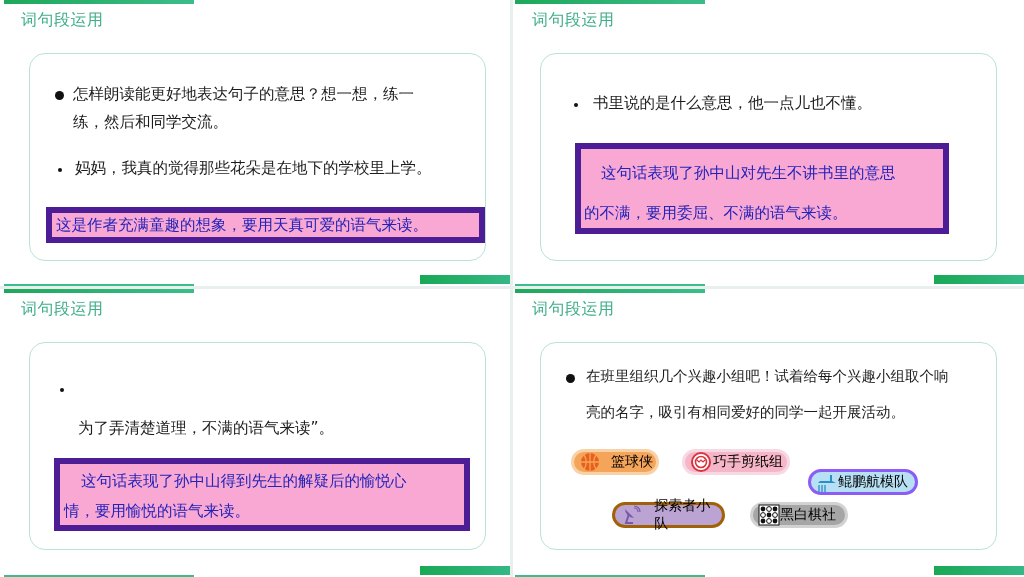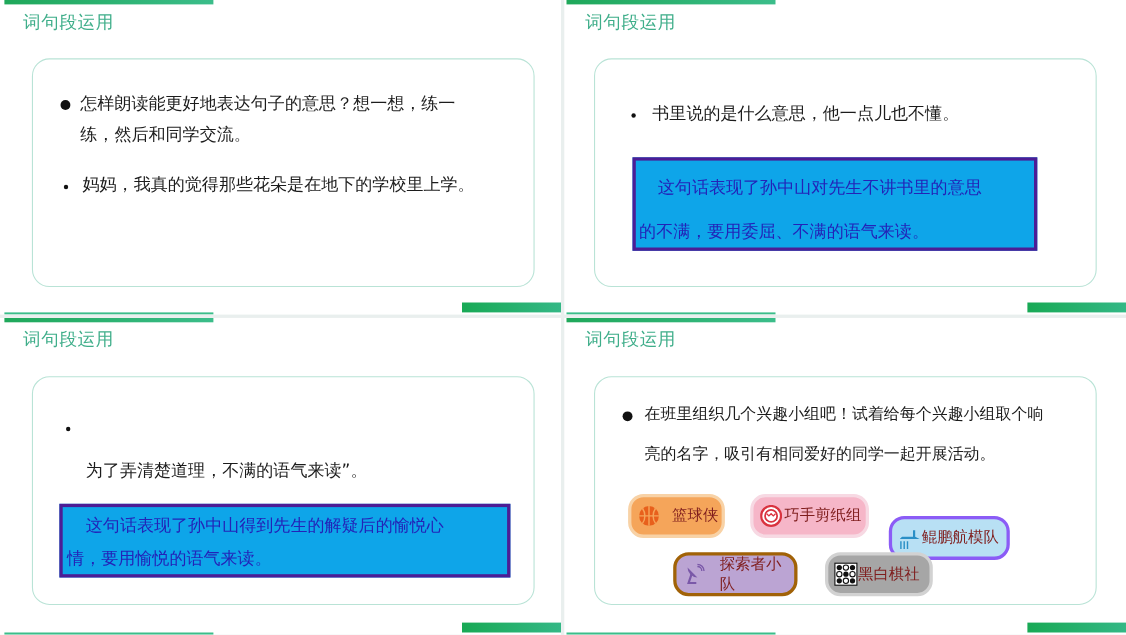--- a/index.html
+++ b/index.html
@@ -13,38 +13,41 @@
   .s3 { left:0; top:289px; height:288px; }
   .s4 { left:513px; top:289px; width:511px; height:288px; }
   .topbar { position:absolute; left:4px; top:0; width:190px; height:4px; background:linear-gradient(90deg,#1fa85a,#3bbd8a); }
   .botline { position:absolute; left:4px; bottom:0; width:190px; height:2px; background:#3bbd8a; }
   .botblock { position:absolute; right:0; bottom:2px; width:90px; height:9px; background:linear-gradient(90deg,#18a955,#34b886); }
   .title { position:absolute; left:21px; top:10px; font-size:16px; color:#3fae8a; letter-spacing:0.5px; }
   .card { position:absolute; left:29px; top:53px; width:455px; height:206px; border:1px solid #b9e3d6; border-radius:16px; background:#fff; }
   .line { position:absolute; font-size:15.5px; color:#1c1c1c; white-space:nowrap; }
   .bullet-big { position:absolute; width:9px; height:9px; border-radius:50%; background:#111; }
   .bullet-sm { position:absolute; width:4px; height:4px; border-radius:50%; background:#111; }
-  .answer { position:absolute; border:3px solid #4c1d95; background:#0ea5e9; color:#2323b8; font-size:15.5px; }
+  .answer { position:absolute; border:6px solid #4c1d95; background:#f9a8d4; color:#2323b8; font-size:15.5px; }
   .answer span { display:block; position:absolute; white-space:nowrap; }
-  .pill { position:absolute; height:40px; border-radius:14px; display:flex; align-items:center; font-size:14px; color:#7f1d1d; box-sizing:border-box; }
+  .pill { position:absolute; height:26px; border-radius:14px; display:flex; align-items:center; font-size:14px; color:#000000; box-sizing:border-box; }
   .pill .ic { width:22px; height:22px; margin-left:5px; display:flex; align-items:center; justify-content:center; }
   .pill .lbl { margin-left:6px; }
 </style>
 </head>
 <body>
 
 <div class="slide s1">
   <div class="topbar"></div>
   <div class="title">词句段运用</div>
   <div class="card">
     <div class="bullet-big" style="left:25px;top:37px;"></div>
     <div class="line" style="left:43px;top:30px;">怎样朗读能更好地表达句子的意思？想一想，练一</div>
     <div class="line" style="left:43px;top:58px;">练，然后和同学交流。</div>
     <div class="bullet-sm" style="left:28px;top:114px;"></div>
     <div class="line" style="left:45px;top:104px;">妈妈，我真的觉得那些花朵是在地下的学校里上学。</div>
+    <div class="answer" style="left:16px;top:153px;width:427px;height:24px;">
+      <span style="left:4px;top:2px;">这是作者充满童趣的想象，要用天真可爱的语气来读。</span>
+    </div>
   </div>
   <div class="botline"></div>
   <div class="botblock"></div>
 </div>
 
 <div class="slide s2">
   <div class="topbar" style="left:2px;"></div>
   <div class="title" style="left:19px;">词句段运用</div>
   <div class="card" style="left:27px;">
     <div class="bullet-sm" style="left:33px;top:49px;"></div>

